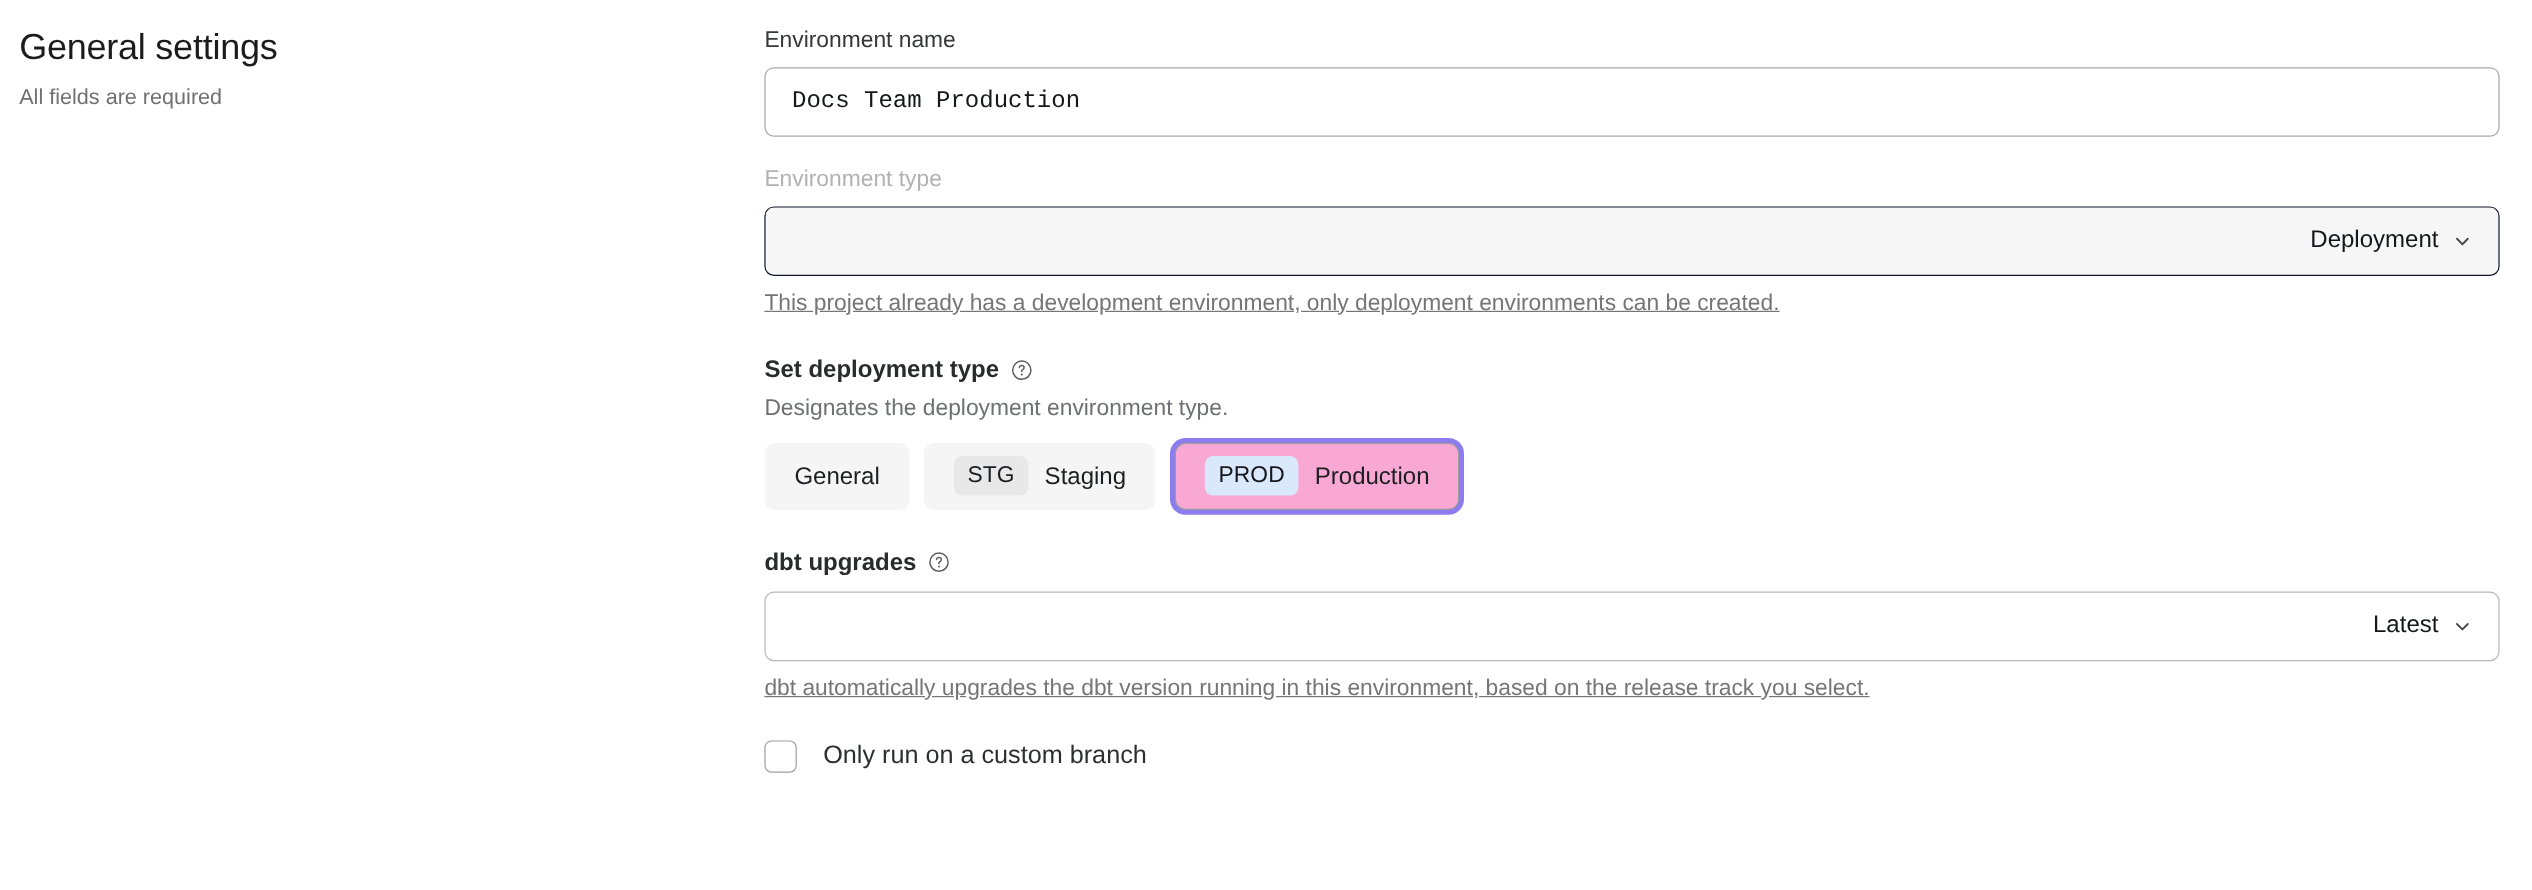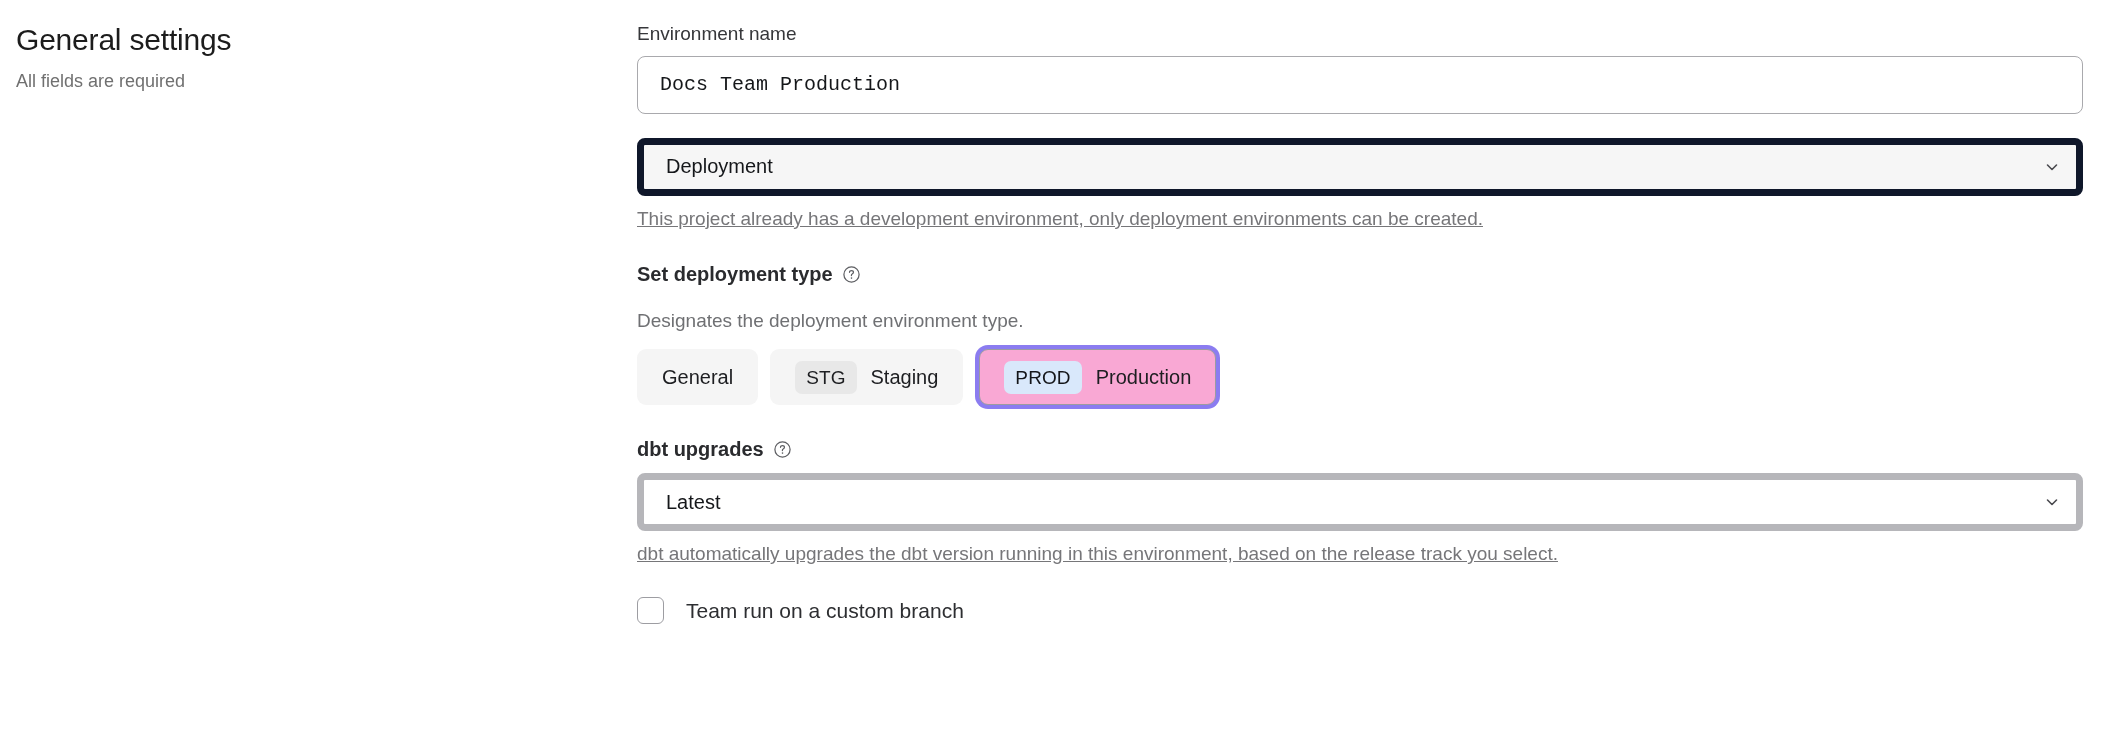--- a/index.html
+++ b/index.html
@@ -78,28 +78,29 @@
     align-items: center;
     outline: none;
   }
   input.control { display: block; line-height: 56px; }
   input.control::placeholder { color: #8b8b90; }
 
   .select-wrap { position: relative; width: 100%; }
   .select-box {
     width: 100%;
     height: 58px;
-    border: 7px solid #0f172a;
+    border: 1px solid #0f172a;
     border-radius: 8px;
     background: #f6f6f6;
     font-size: 20px;
     color: #15171a;
     padding: 0 50px 0 22px;
     display: flex;
     align-items: center;
+    justify-content: flex-end;
   }
   .select-box.enabled { background: #ffffff; border-color: #b6b6ba; }
   .chevron {
     position: absolute;
     right: 22px;
     top: 50%;
     transform: translateY(-50%);
     width: 18px;
     height: 18px;
     pointer-events: none;
@@ -143,21 +144,21 @@
     display: inline-flex;
     align-items: center;
     justify-content: center;
     color: #5d5e62;
     flex: 0 0 auto;
   }
   .info-icon svg { display: block; }
   .section-desc {
     font-size: 19px;
     color: #6f7073;
-    margin-top: 23px;
+    margin-top: 9px;
     line-height: 1.3;
   }
 
   
   .seg-group {
     display: flex;
     align-items: center;
     gap: 12px;
     margin-top: 15px;
   }
@@ -228,20 +229,21 @@
   </div>
 
   <div class="form-col">
 
     <div class="field-block row-env-name">
       <label class="field-label">Environment name</label>
       <input class="control" type="text" value="Docs Team Production" style="">
     </div>
 
     <div class="field-block row-env-type">
+      <label class="field-label disabled">Environment type</label>
       <div class="select-wrap">
         <div class="select-box">
           <span>Deployment</span>
         </div>
         <span class="chevron">
           <svg width="18" height="18" viewBox="0 0 18 18" fill="none" aria-hidden="true">
             <path d="M4.5 7 L9 11.5 L13.5 7" stroke="currentColor" stroke-width="1.6" stroke-linecap="round" stroke-linejoin="round"></path>
           </svg>
         </span>
       </div>
@@ -297,17 +299,17 @@
           <svg width="18" height="18" viewBox="0 0 18 18" fill="none" aria-hidden="true">
             <path d="M4.5 7 L9 11.5 L13.5 7" stroke="currentColor" stroke-width="1.6" stroke-linecap="round" stroke-linejoin="round"></path>
           </svg>
         </span>
       </div>
       <div class="helper-text">dbt automatically upgrades the dbt version running in this environment, based on the release track you select.</div>
     </div>
 
     <div class="check-row row-custom-branch">
       <div class="checkbox"></div>
-      <span class="check-label">Team run on a custom branch</span>
+      <span class="check-label">Only run on a custom branch</span>
     </div>
 
   </div>
 </div>
 
 </body></html>

